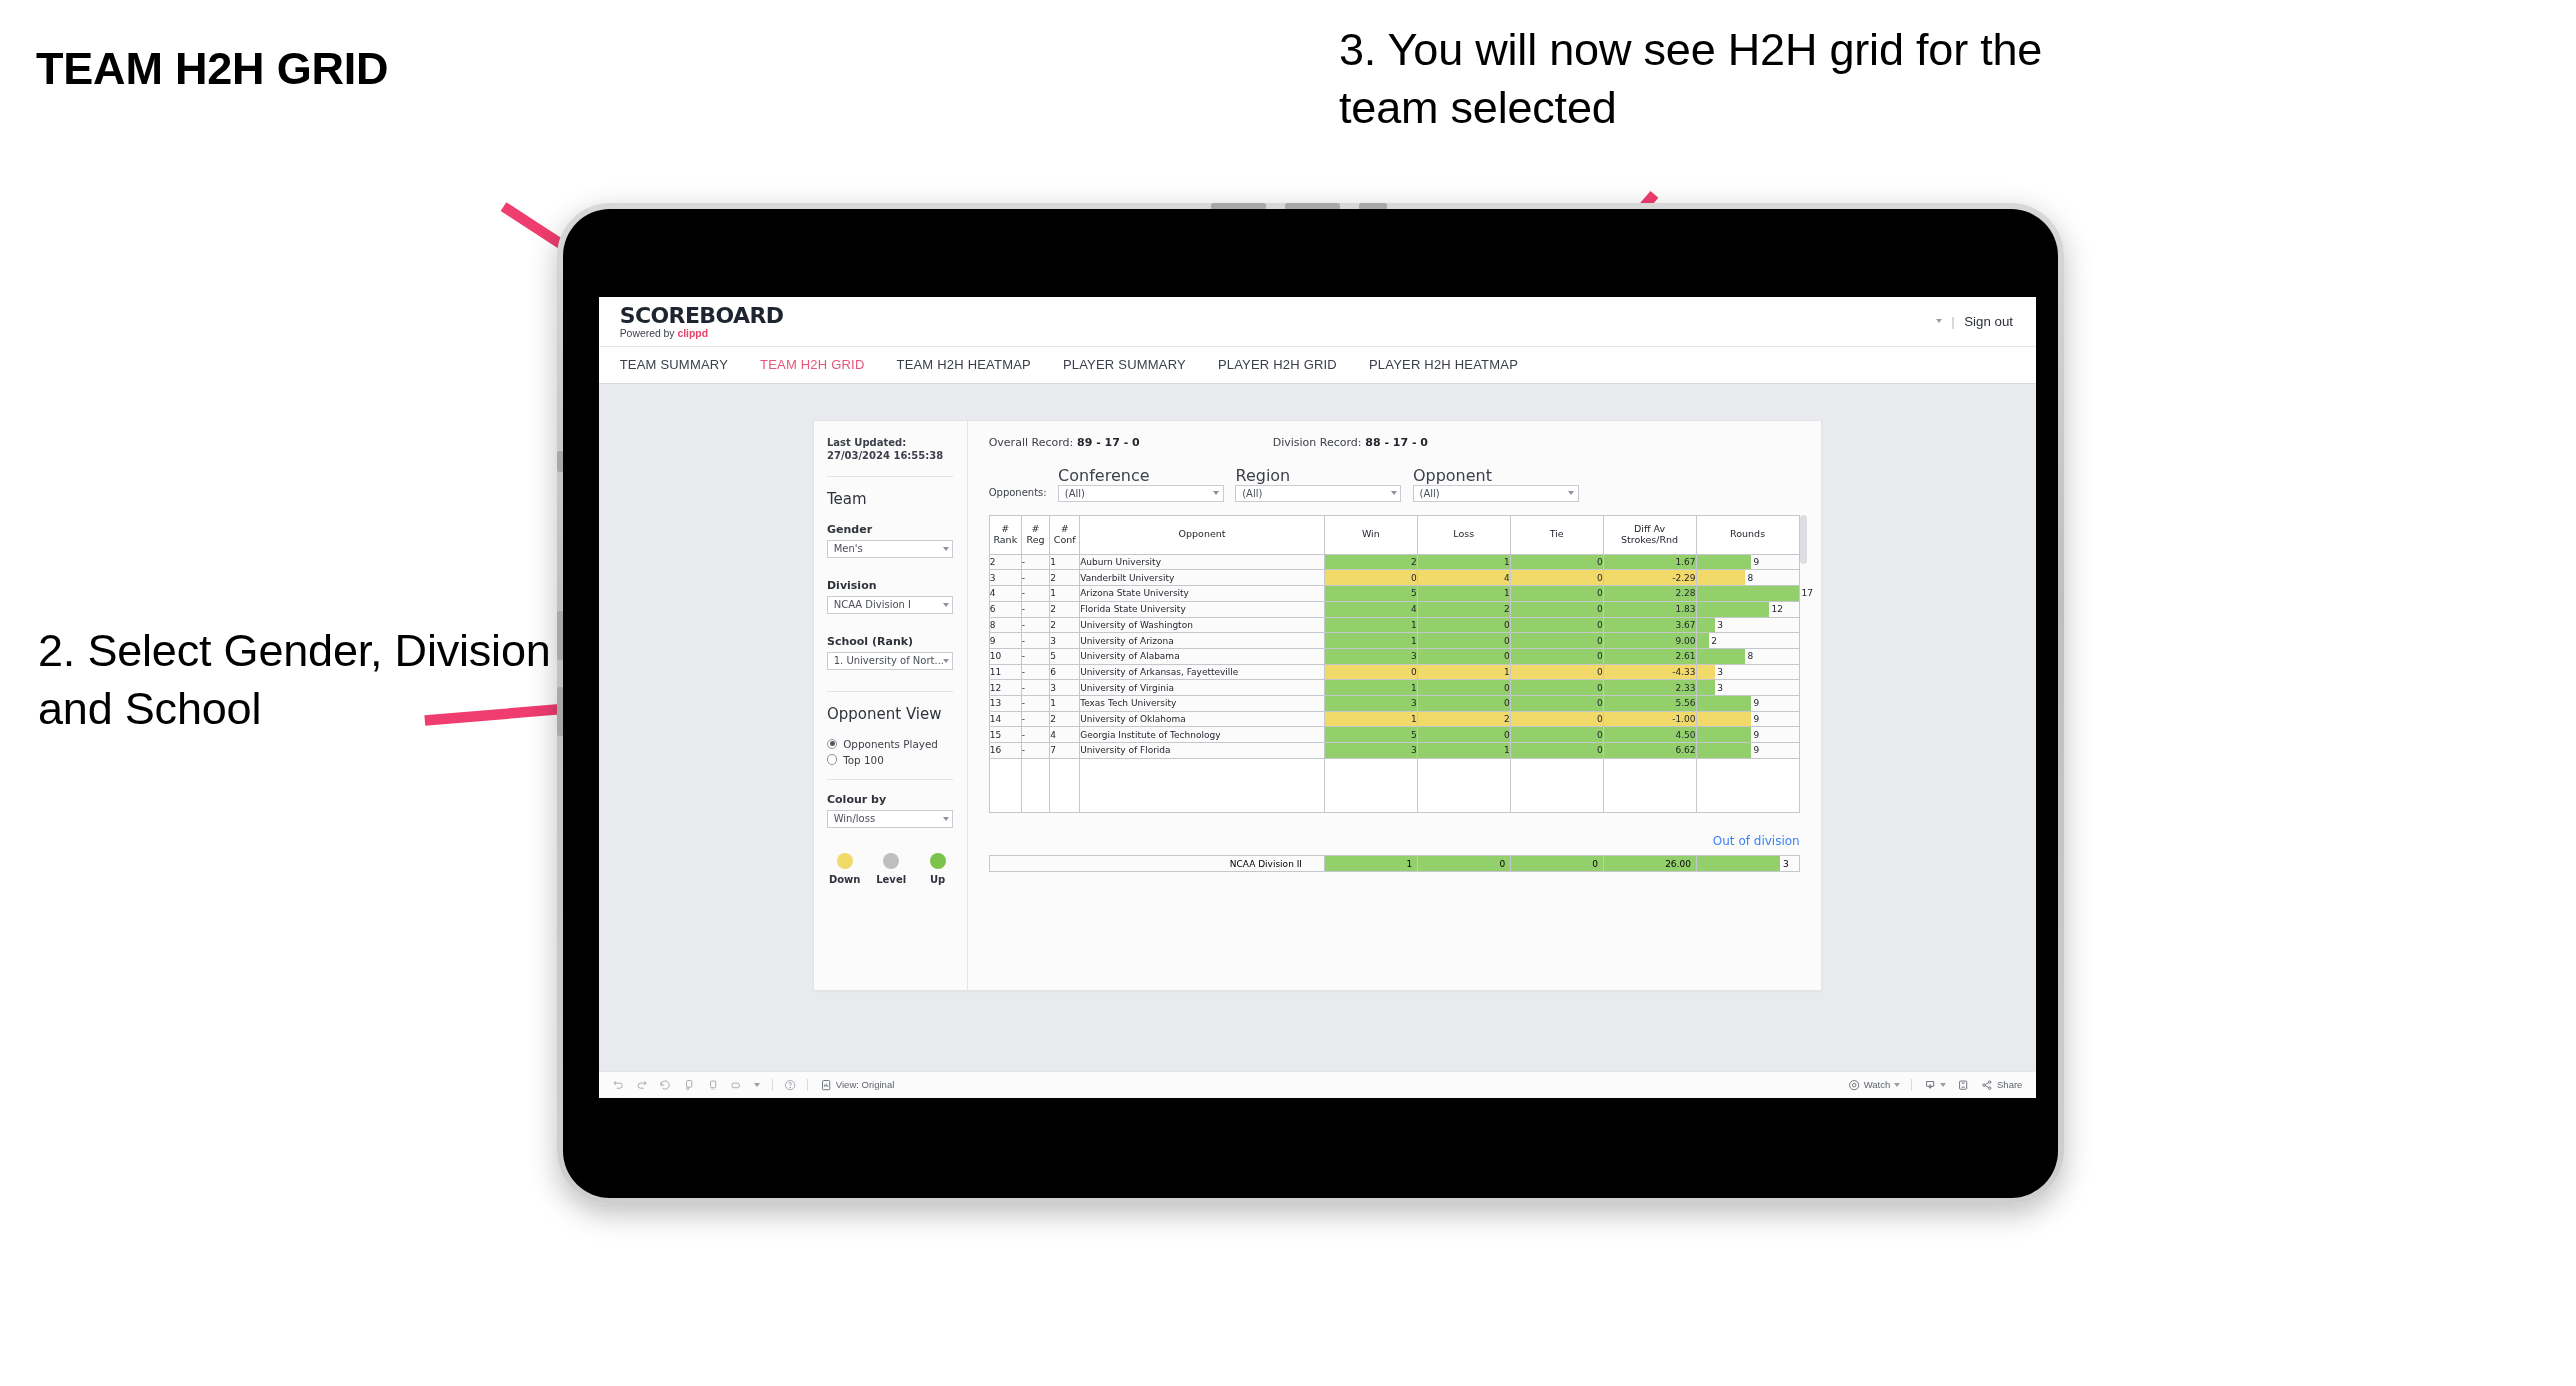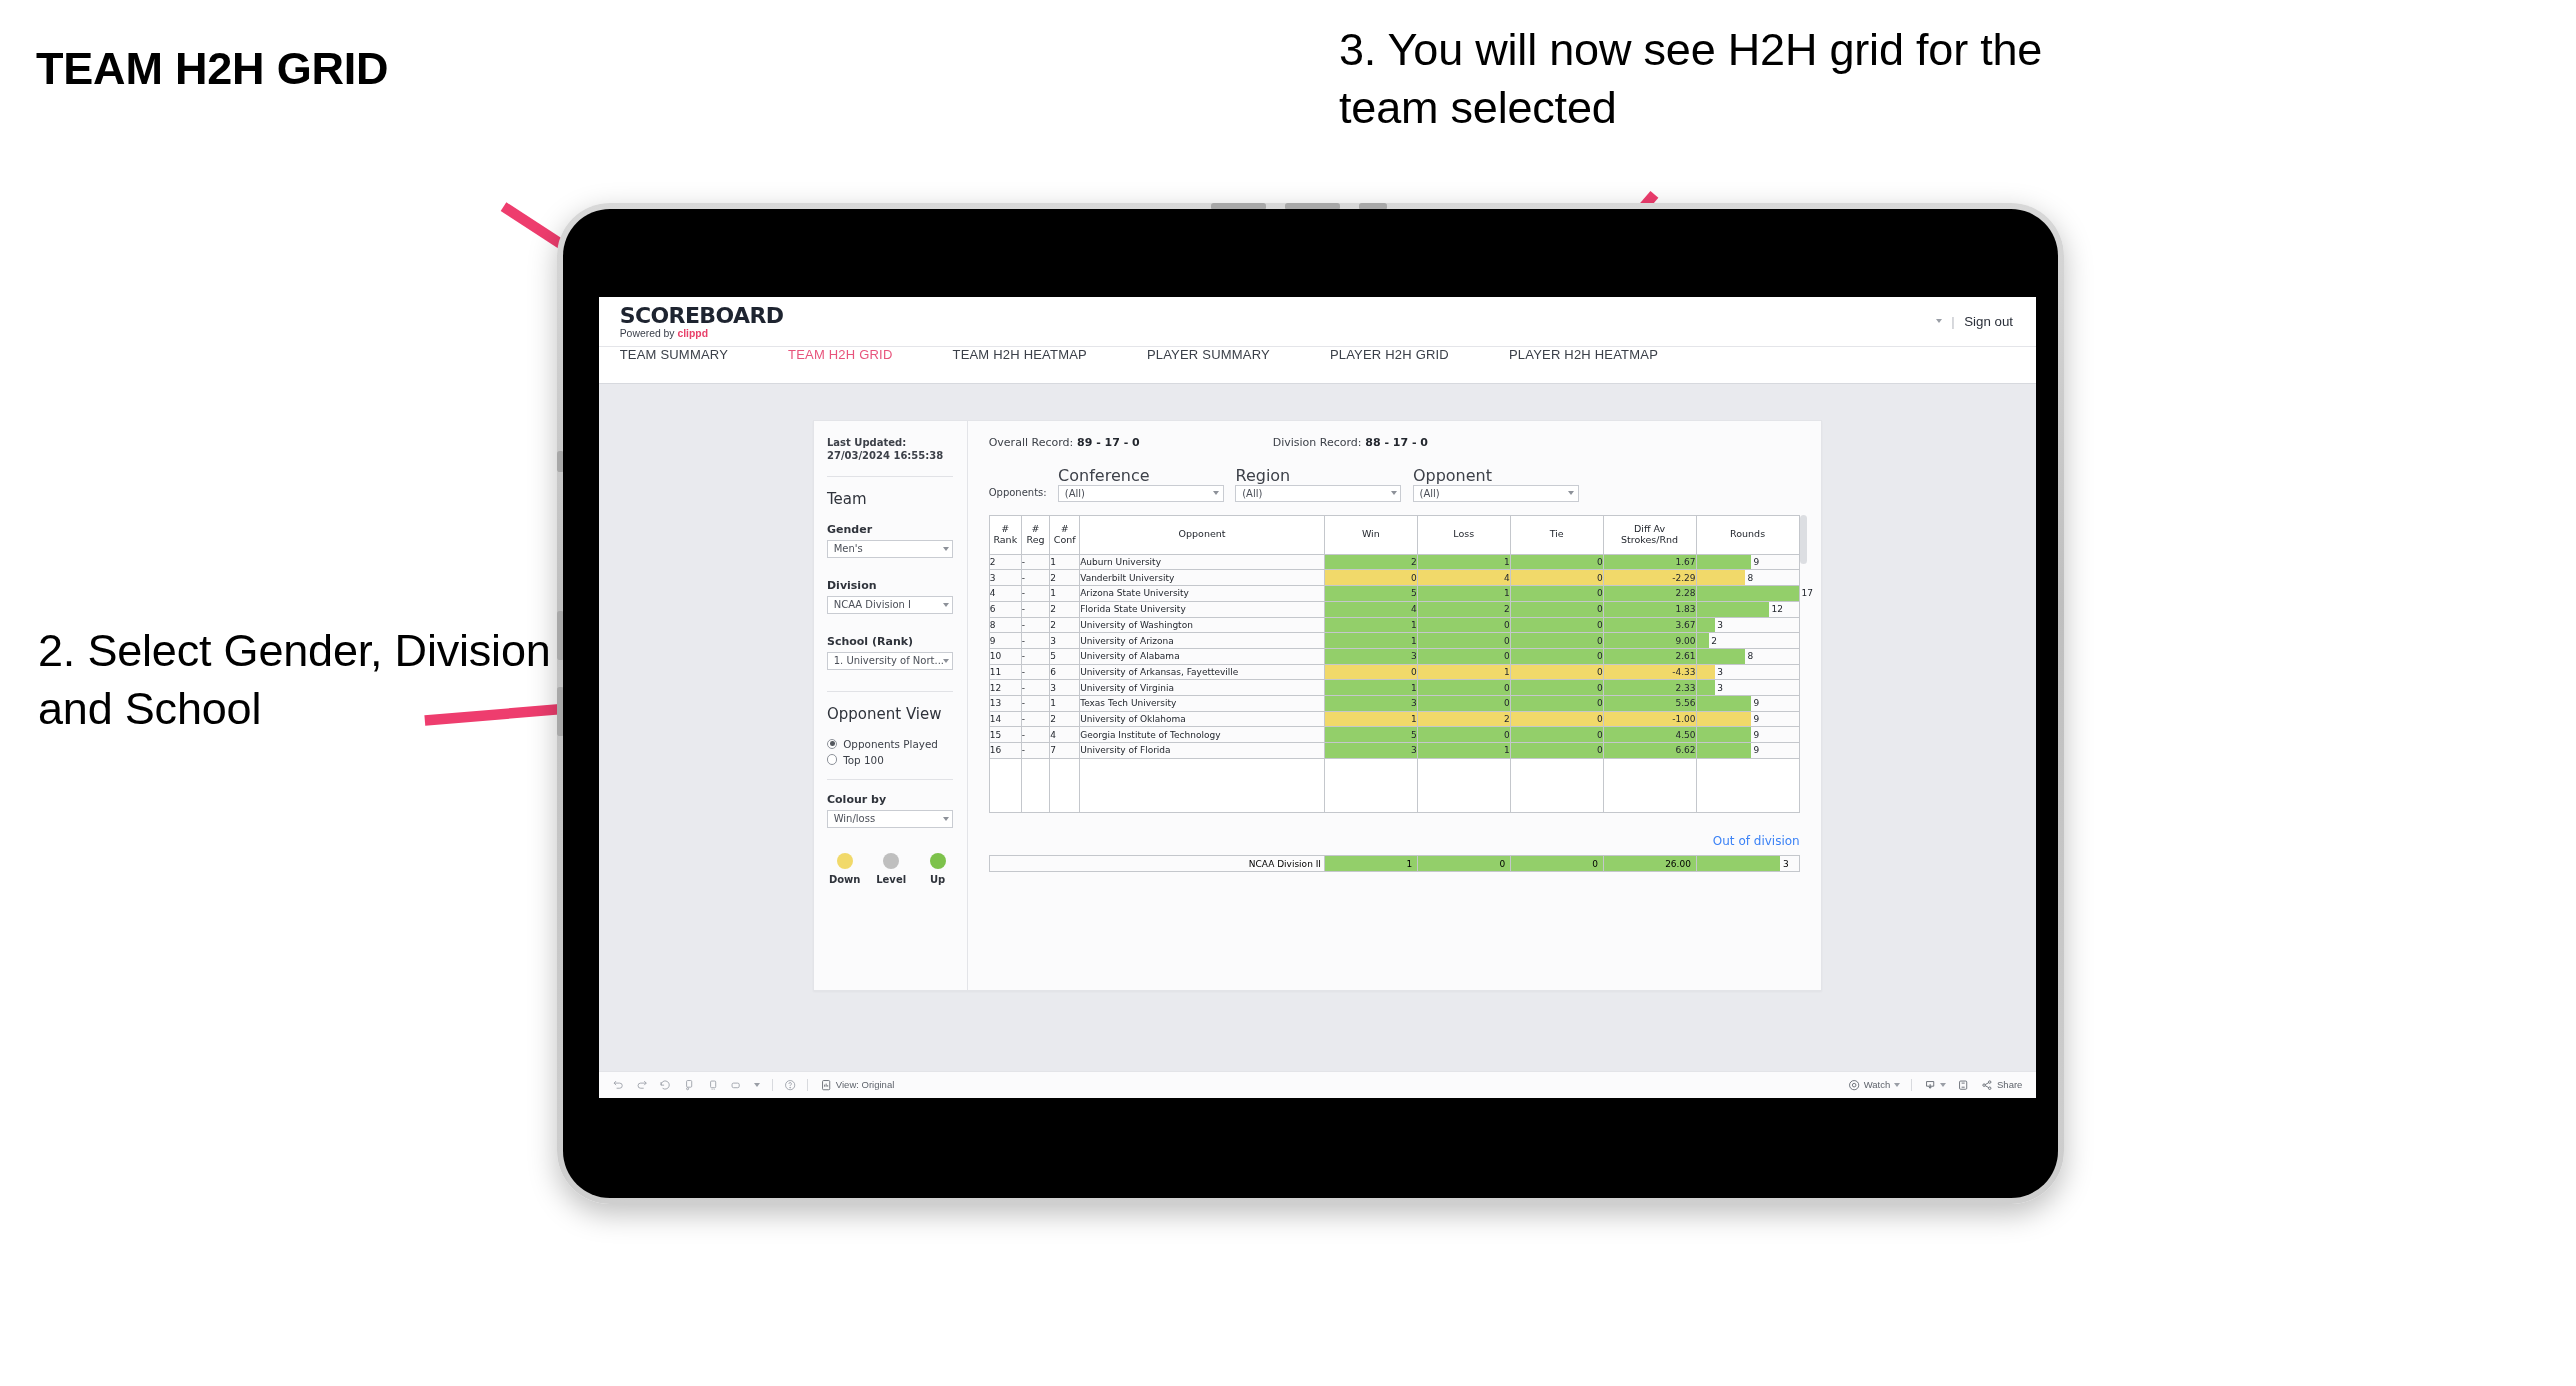--- a/index.html
+++ b/index.html
@@ -130,24 +130,23 @@
     border-top: 4.7px solid #9a9ea6;
   }
 
   
   #subnav {
     height: 38px;
     background: #fff;
     border-top: 0.9px solid #e4e5e9;
     border-bottom: 0.9px solid #d7d9de;
     display: flex;
-    align-items: flex-start;
+    align-items: center;
     padding-left: 21px;
     box-sizing: border-box;
-    gap: 28px;
   }
   .subnav-item {
     font-size: 13px;
     color: #3b4049;
     letter-spacing: 0.2px;
     margin-right: 32px;
     cursor: pointer;
   }
   .subnav-item.active { color: #e8547c; }
 
@@ -342,21 +341,21 @@
     width: 100%;
     border-collapse: collapse;
     font-size: 9.5px;
     table-layout: fixed;
   }
   table.ood td {
     border: 0.9px solid #c4c7cc;
     height: 15px;
     padding: 0;
   }
-  table.ood td.name { text-align: right; padding-right: 3px; font-size: 9px; }
+  table.ood td.name { text-align: right; padding-right: 22px; font-size: 9px; }
   table.ood td.num { text-align: right; padding-right: 4.7px; background: #93cf6a; font-size: 9px; }
   table.ood td.rounds { position: relative; }
 
   
   #toolbar {
     position: absolute;
     left: 0; right: 0; bottom: 0;
     height: 26.5px;
     background: #fbfbfc;
     border-top: 0.9px solid #e3e4e8;

